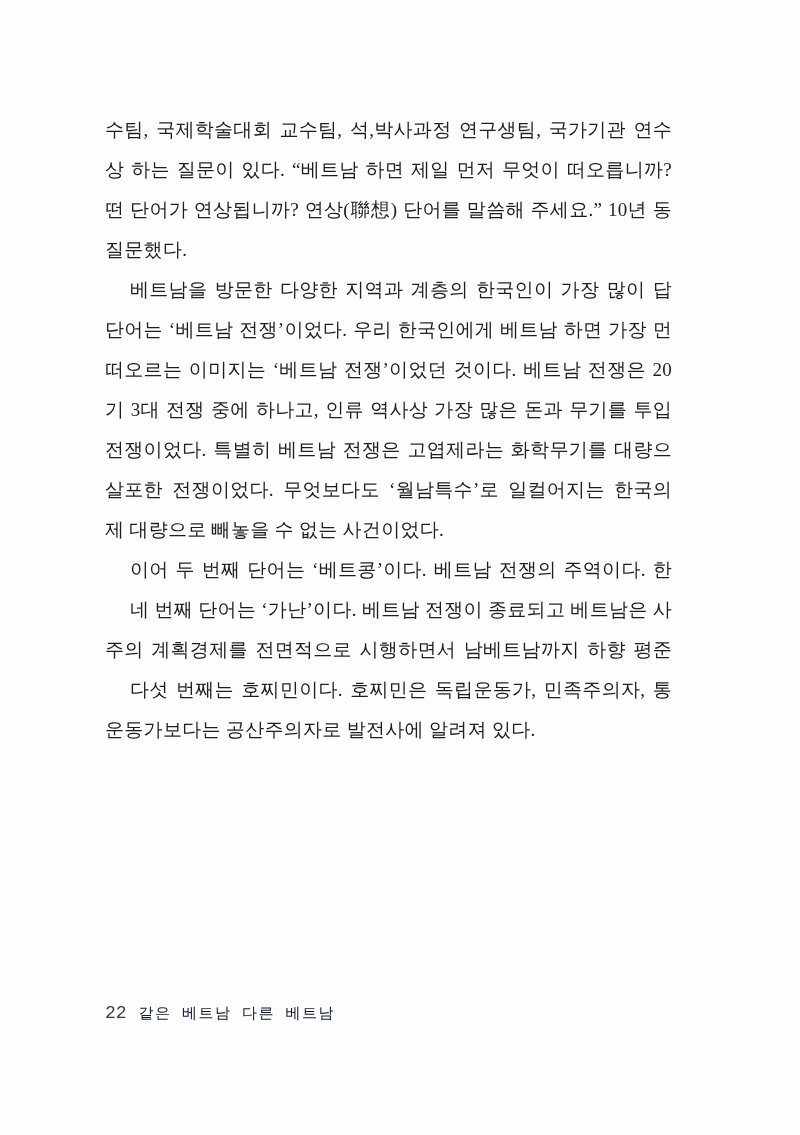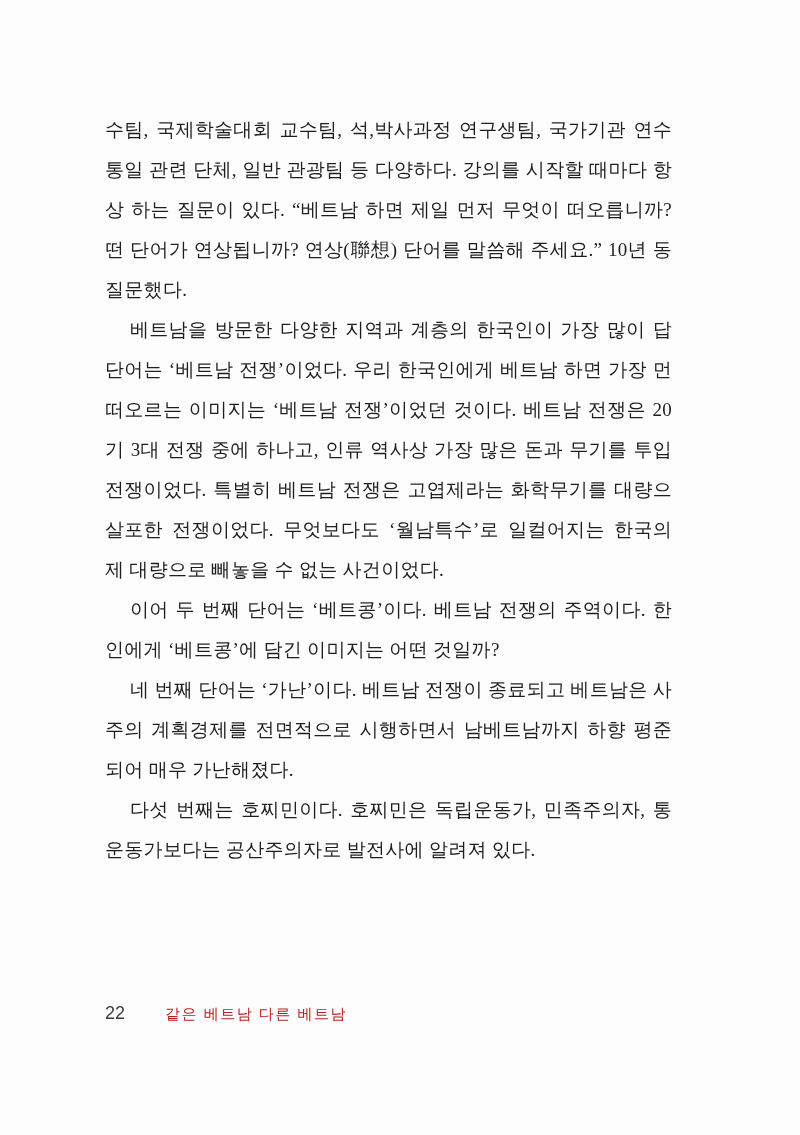--- a/index.html
+++ b/index.html
@@ -42,64 +42,61 @@
   }
   .line.indent {
     text-indent: 25px;
   }
   .footer {
     position: absolute;
     left: 105px;
     top: 1003px;
     display: flex;
     align-items: baseline;
-    gap: 40px;
-    font-family: Liberation Sans, sans-serif;
+    gap: 12px;
+    font-family: Liberation Mono, monospace;
     color: #3d3d3d;
   }
   .footer .page-num {
     font-size: 18px;
   }
   .footer .running-title {
     font-size: 15px;
     letter-spacing: 1.5px;
-    color: #b91c1c;
+    color: #0f172a;
   }
 </style>
 </head>
 <body>
 
 <div class="page">
   <div class="text-block">
       <div class="para">
         <div class="line">수팀, 국제학술대회 교수팀, 석,박사과정 연구생팀, 국가기관 연수팀,</div>
-        <div class="line">통일 관련 단체, 일반 관광팀 등 다양하다. 강의를 시작할 때마다 항</div>
         <div class="line">상 하는 질문이 있다. “베트남 하면 제일 먼저 무엇이 떠오릅니까? 어</div>
         <div class="line">떤 단어가 연상됩니까? 연상(聯想) 단어를 말씀해 주세요.” 10년 동안</div>
         <div class="line last">질문했다.</div>
       </div>
       <div class="para">
         <div class="line indent">베트남을 방문한 다양한 지역과 계층의 한국인이 가장 많이 답변한</div>
         <div class="line">단어는 ‘베트남 전쟁’이었다. 우리 한국인에게 베트남 하면 가장 먼저</div>
         <div class="line">떠오르는 이미지는 ‘베트남 전쟁’이었던 것이다. 베트남 전쟁은 20세</div>
         <div class="line">기 3대 전쟁 중에 하나고, 인류 역사상 가장 많은 돈과 무기를 투입한</div>
         <div class="line">전쟁이었다. 특별히 베트남 전쟁은 고엽제라는 화학무기를 대량으로</div>
         <div class="line">살포한 전쟁이었다. 무엇보다도 ‘월남특수’로 일컬어지는 한국의 경</div>
         <div class="line last">제 대량으로 빼놓을 수 없는 사건이었다.</div>
       </div>
       <div class="para">
         <div class="line indent">이어 두 번째 단어는 ‘베트콩’이다. 베트남 전쟁의 주역이다. 한국</div>
-        <div class="line last">인에게 ‘베트콩’에 담긴 이미지는 어떤 것일까?</div>
       </div>
       <div class="para">
       </div>
       <div class="para">
         <div class="line indent">네 번째 단어는 ‘가난’이다. 베트남 전쟁이 종료되고 베트남은 사회</div>
         <div class="line">주의 계획경제를 전면적으로 시행하면서 남베트남까지 하향 평준화</div>
-        <div class="line last">되어 매우 가난해졌다.</div>
       </div>
       <div class="para">
         <div class="line indent">다섯 번째는 호찌민이다. 호찌민은 독립운동가, 민족주의자, 통일</div>
         <div class="line last">운동가보다는 공산주의자로 발전사에 알려져 있다.</div>
       </div>
     </div>
   <div class="footer">
     <span class="page-num">22</span>
     <span class="running-title">같은 베트남 다른 베트남</span>
   </div>

